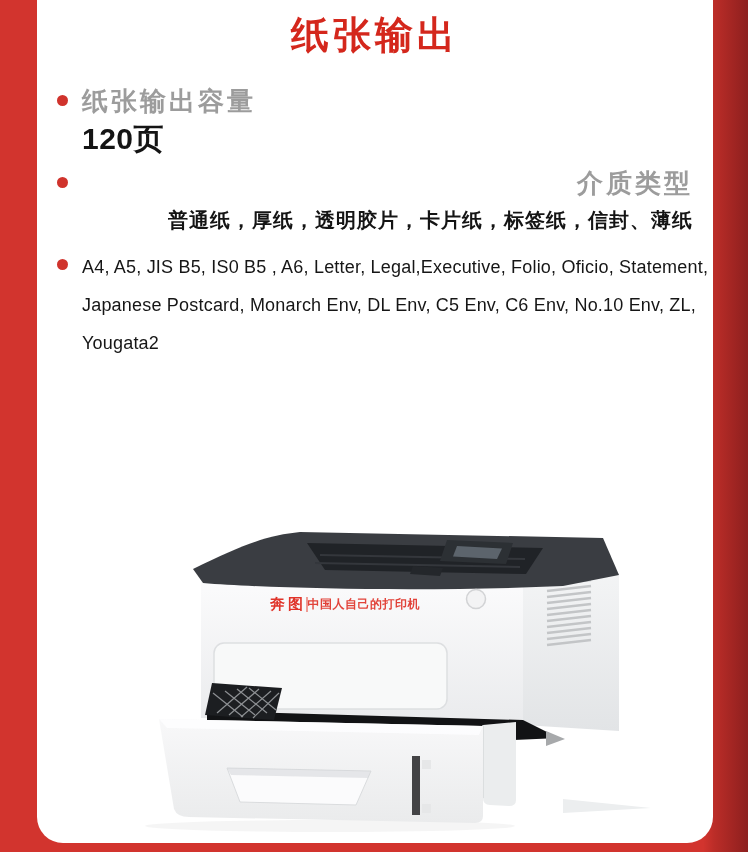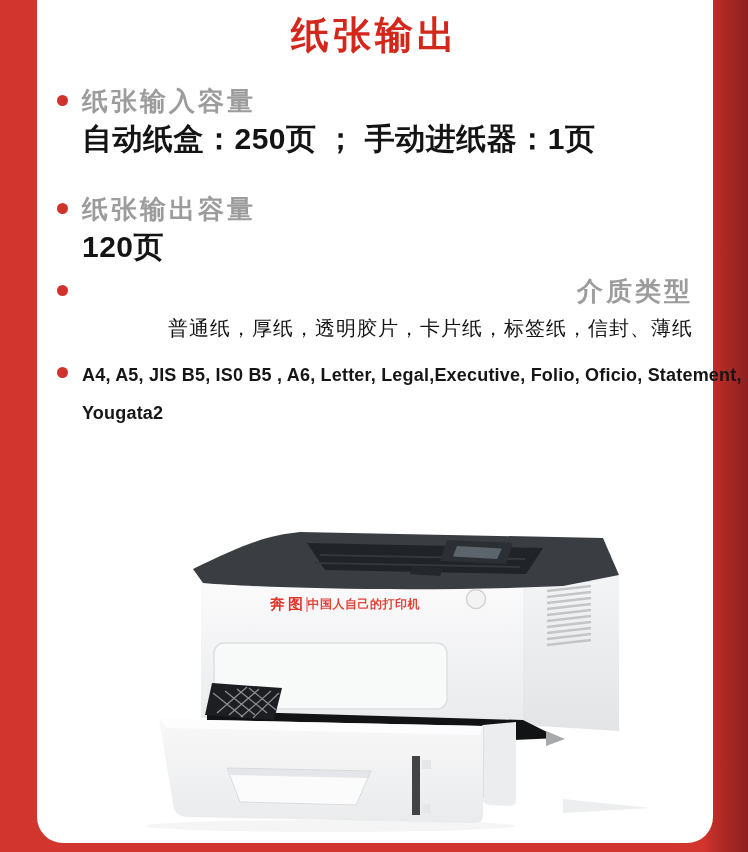--- a/index.html
+++ b/index.html
@@ -29,68 +29,64 @@
   }
   .spec-label {
     font-size:26px; font-weight:bold; letter-spacing:3px;
     color:#9c9c9c; line-height:34px;
   }
   .spec-value {
     font-size:30px; font-weight:bold; color:#141414;
     line-height:38px; margin-top:2px; letter-spacing:0.5px;
   }
   .spec-value-small {
-    font-size:20px; font-weight:normal; color:#141414;
+    font-size:20px; font-weight:bold; color:#141414;
     line-height:28px; margin-top:6px; letter-spacing:1px;
   }
   .size-lines { margin-top:4px; }
   .size-line {
-    font-size:18px; font-weight:bold; color:#161616;
+    font-size:18px; font-weight:normal; color:#161616;
     line-height:38px; white-space:nowrap; letter-spacing:0.2px;
   }
   .printer-wrap { position:absolute; left:58px; top:517px; width:560px; height:326px; }
   .printer-logo {
     position:absolute; left:175px; top:78px;
     display:flex; align-items:center; gap:0; color:#e0342a;
   }
   .logo-brand { font-size:15px; font-weight:bold; letter-spacing:3px; }
   .logo-divider { width:1.5px; height:15px; background:#ef9d96; }
   .logo-slogan { font-size:12px; letter-spacing:0.5px; font-weight:bold; opacity:0.92; }
 </style>
 </head>
 <body>
 
 <div class="card">
 
   <h1 class="page-title">纸张输出</h1>
 
   <div class="specs">
 
-    <div class="spec spec-1">
-      <span class="bullet"></span>
-      <div class="spec-label">纸张输入容量</div>
-      <div class="spec-value">自动纸盒：250页 ； 手动进纸器：1页</div>
-    </div>
 
     <div class="spec spec-2">
       <span class="bullet"></span>
       <div class="spec-label">纸张输出容量</div>
       <div class="spec-value">120页</div>
     </div>
 
     <div class="spec spec-3">
       <span class="bullet"></span>
       <div class="spec-label">介质类型</div>
       <div class="spec-value-small">普通纸，厚纸，透明胶片，卡片纸，标签纸，信封、薄纸</div>
     </div>
 
     <div class="spec spec-4">
       <span class="bullet"></span>
       <div class="size-lines">
         <div class="size-line">A4, A5, JIS B5, IS0 B5 , A6, Letter, Legal,Executive, Folio, Oficio, Statement,</div>
+        <div class="size-line">Japanese Postcard, Monarch Env, DL Env, C5 Env, C6 Env, No.10 Env, ZL,</div>
         <div class="size-line">Yougata2</div>
       </div>
     </div>
 
   </div>
 
   <div class="printer-wrap">
     <svg viewBox="0 0 560 326" width="560" height="326">
       <defs>
         <linearGradient id="gFront" x1="0" y1="0" x2="0" y2="1">

